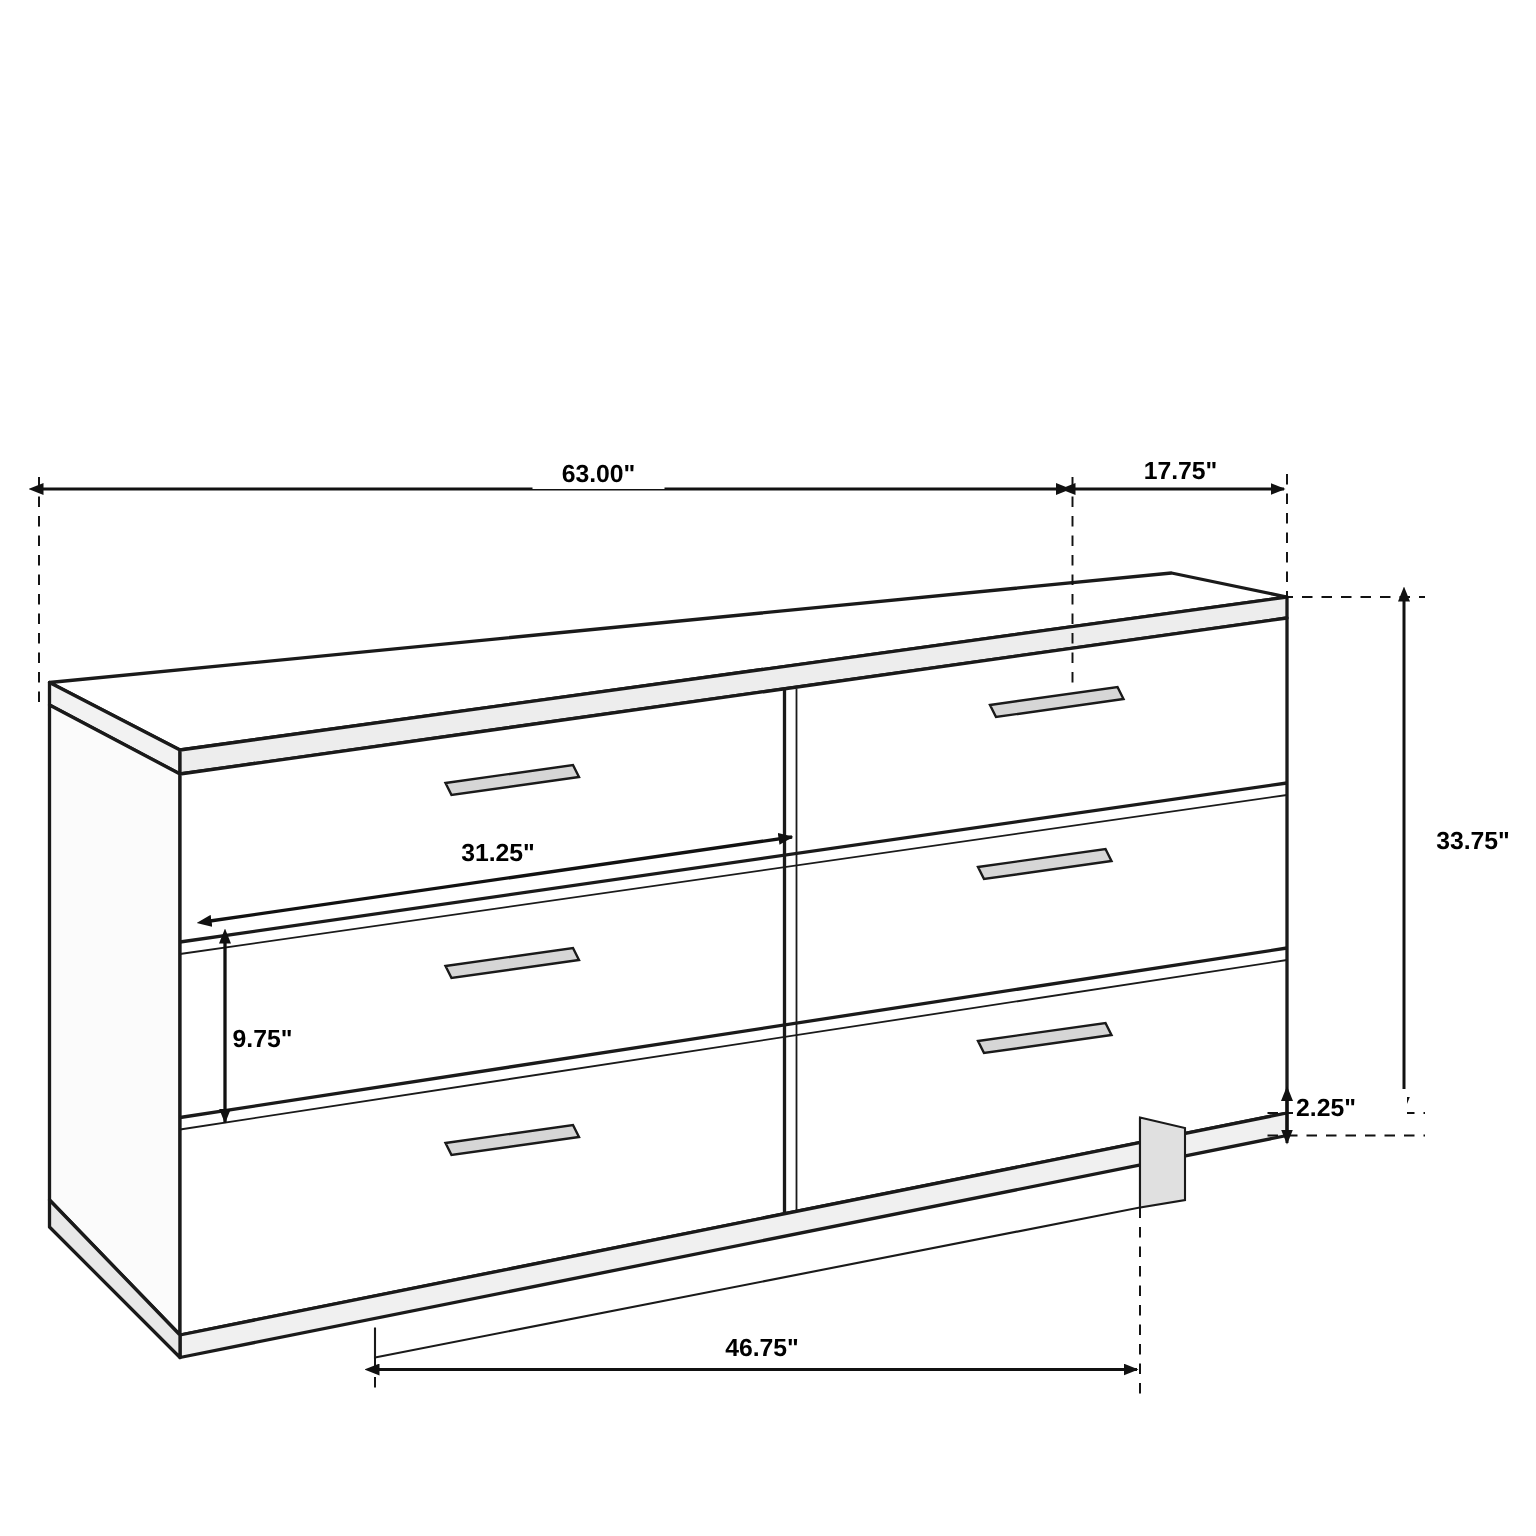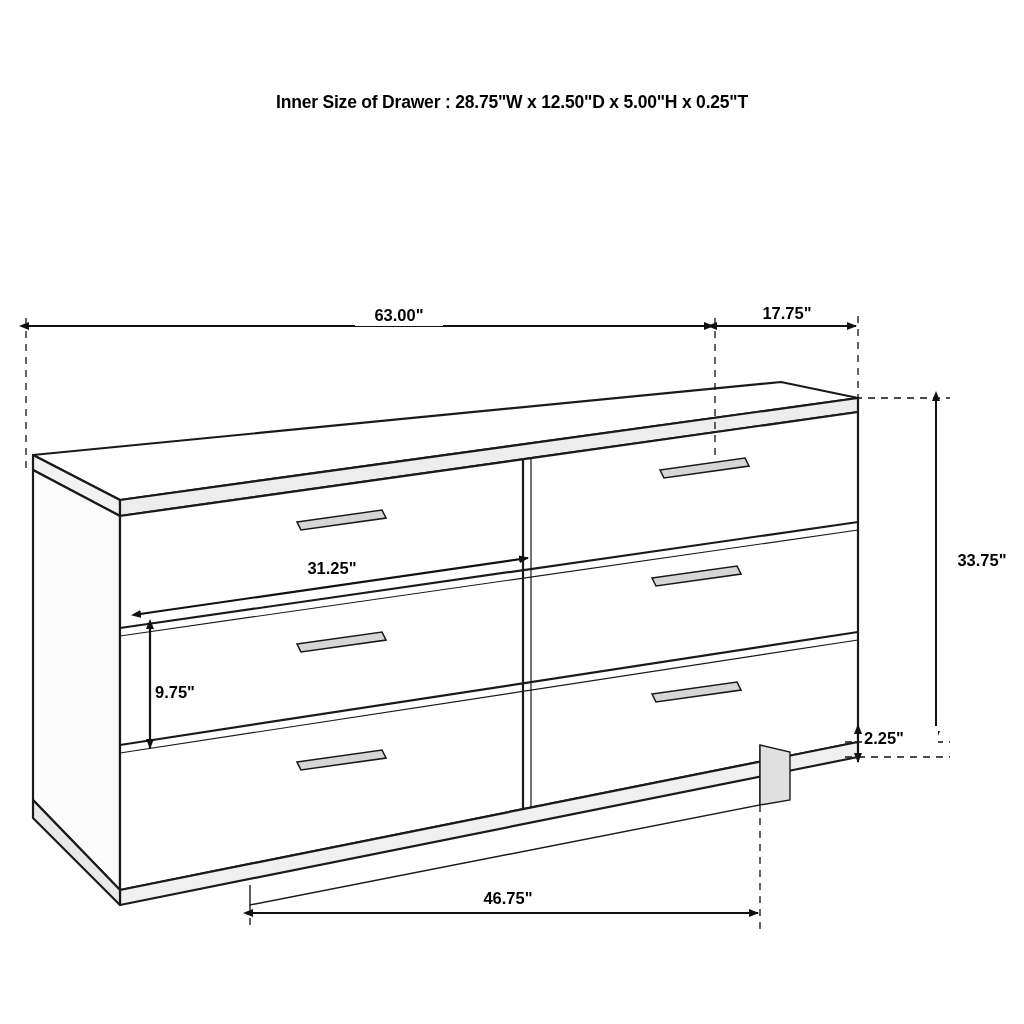--- a/index.html
+++ b/index.html
@@ -42,21 +42,20 @@
     font-size: 16.5px;
     font-weight: bold;
     fill: #000000;
   }
 </style>
 </head>
 <body>
 
 <div id="stage">
 
-  <div id="title">Inner Size of Drawer : 28.75"W x 12.50"D x 5.00"H x 0.25"T</div>
 
   <svg class="diagram" viewBox="0 0 1024 1024">
     <defs>
       <marker id="arrHead" markerWidth="10" markerHeight="8" refX="9" refY="4" orient="auto" markerUnits="userSpaceOnUse">
         <path d="M0,0 L10,4 L0,8 z" fill="#111111"></path>
       </marker>
       <marker id="arrTail" markerWidth="10" markerHeight="8" refX="1" refY="4" orient="auto-start-reverse" markerUnits="userSpaceOnUse">
         <path d="M0,0 L10,4 L0,8 z" fill="#111111"></path>
       </marker>
     </defs>

